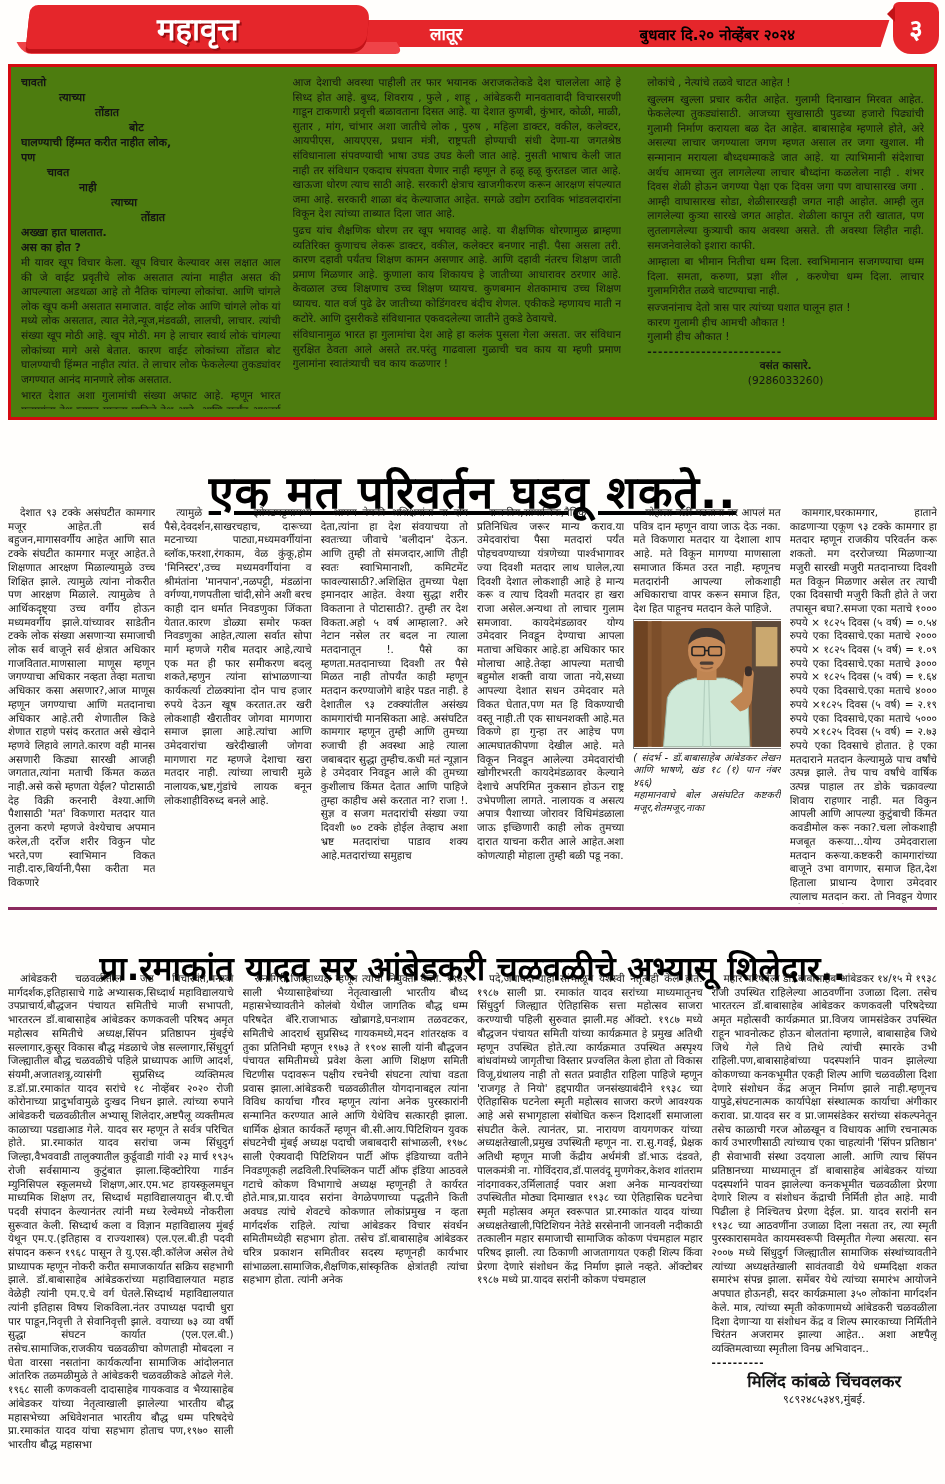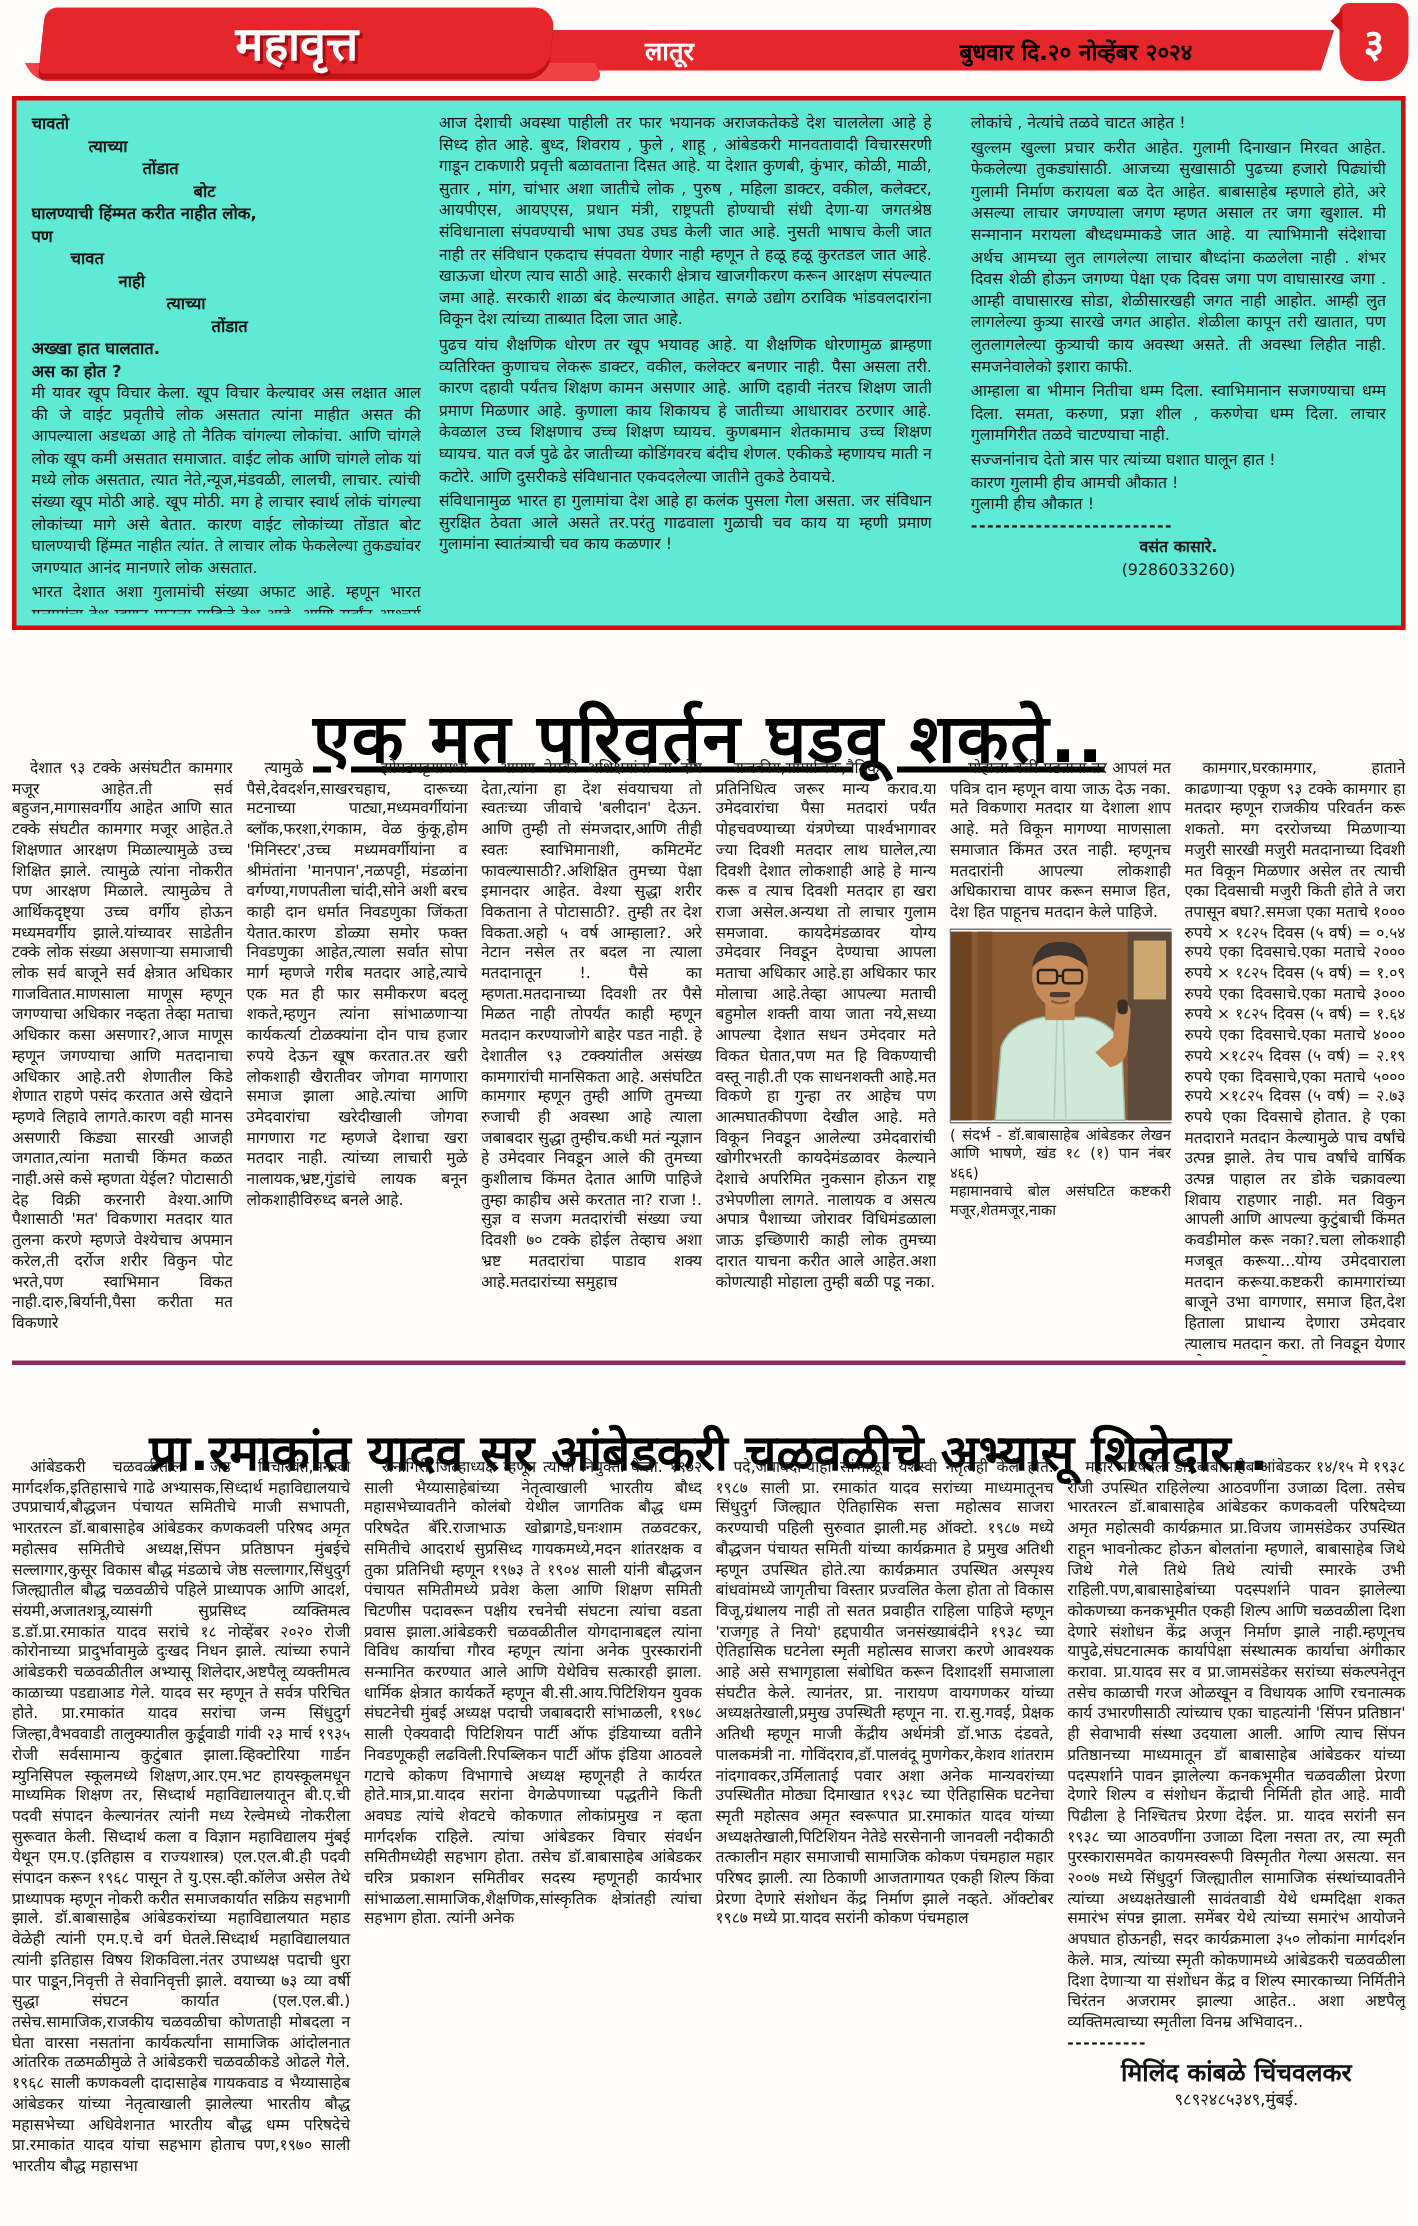--- a/index.html
+++ b/index.html
@@ -21,21 +21,21 @@
   .hdr-logo span{position:absolute;width:100%;text-align:center;top:2px;
             font-size:31px;font-weight:bold;color:#ffffff;text-shadow:2px 2px 0 #9d0d12;transform:skewX(6deg);}
   .hdr-page{position:absolute;right:6px;top:2px;width:46px;height:52px;background:#e5262b;
             border-radius:6px 10px 18px 18px;}
   .hdr-page:before{content:"";position:absolute;left:-14px;top:4px;border:8px solid transparent;
             border-right-color:#c21217;}
   .hdr-page span{position:absolute;width:100%;text-align:center;top:8px;font-size:26px;font-weight:bold;color:#fff;}
 
   
   .redbox{position:absolute;left:8px;right:8px;top:64px;height:356px;border:3px solid #d40b10;
-          background:#5eead4;display:flex;gap:12px;padding:8px 10px;box-sizing:border-box;overflow:hidden;}
+          background:#4d7c0f;display:flex;gap:12px;padding:8px 10px;box-sizing:border-box;overflow:hidden;}
   .redbox .bcol{font-size:10.6px;line-height:14.6px;text-align:justify;overflow:hidden;}
   .bcol1{width:30%;}
   .bcol2{width:38%;}
   .bcol3{width:32%;margin-left:14px;}
   .poemline{font-weight:bold;font-size:11px;line-height:15px;text-align:left;}
   .bpara{margin:0 0 2px 0;}
   .sig-div{letter-spacing:1px;font-weight:bold;}
   .sig-name{text-align:center;font-weight:bold;}
   .sig-phone{text-align:center;}
 
@@ -49,21 +49,21 @@
   
   .artcols{position:absolute;left:8px;right:8px;display:flex;gap:9px;overflow:hidden;}
   .a1{top:506px;height:398px;}
   .a2{top:972px;height:504px;}
   .col{flex:1;font-size:10.4px;line-height:13.7px;text-align:justify;overflow:hidden;}
   .col p{margin:0;text-indent:12px;}
   .rule-purple{position:absolute;left:8px;right:8px;top:907px;height:3px;background:#8b2a5e;}
 
   
   .photo{width:100%;height:128px;margin:3px 0;border:1px solid #777;display:block;}
-  .refline{font-size:9.8px;line-height:12.5px;}
+  .refline{font-size:9.8px;line-height:12.5px;font-style:italic;}
   .slogan-div{font-weight:bold;letter-spacing:1px;}
   .a2sig-name{text-align:center;font-weight:bold;font-size:16.5px;line-height:22px;margin-top:2px;}
   .a2sig-phone{text-align:center;font-size:11px;}
 </style>
 </head>
 <body>
 
 <div class="page">
 
   <header class="hdr">

